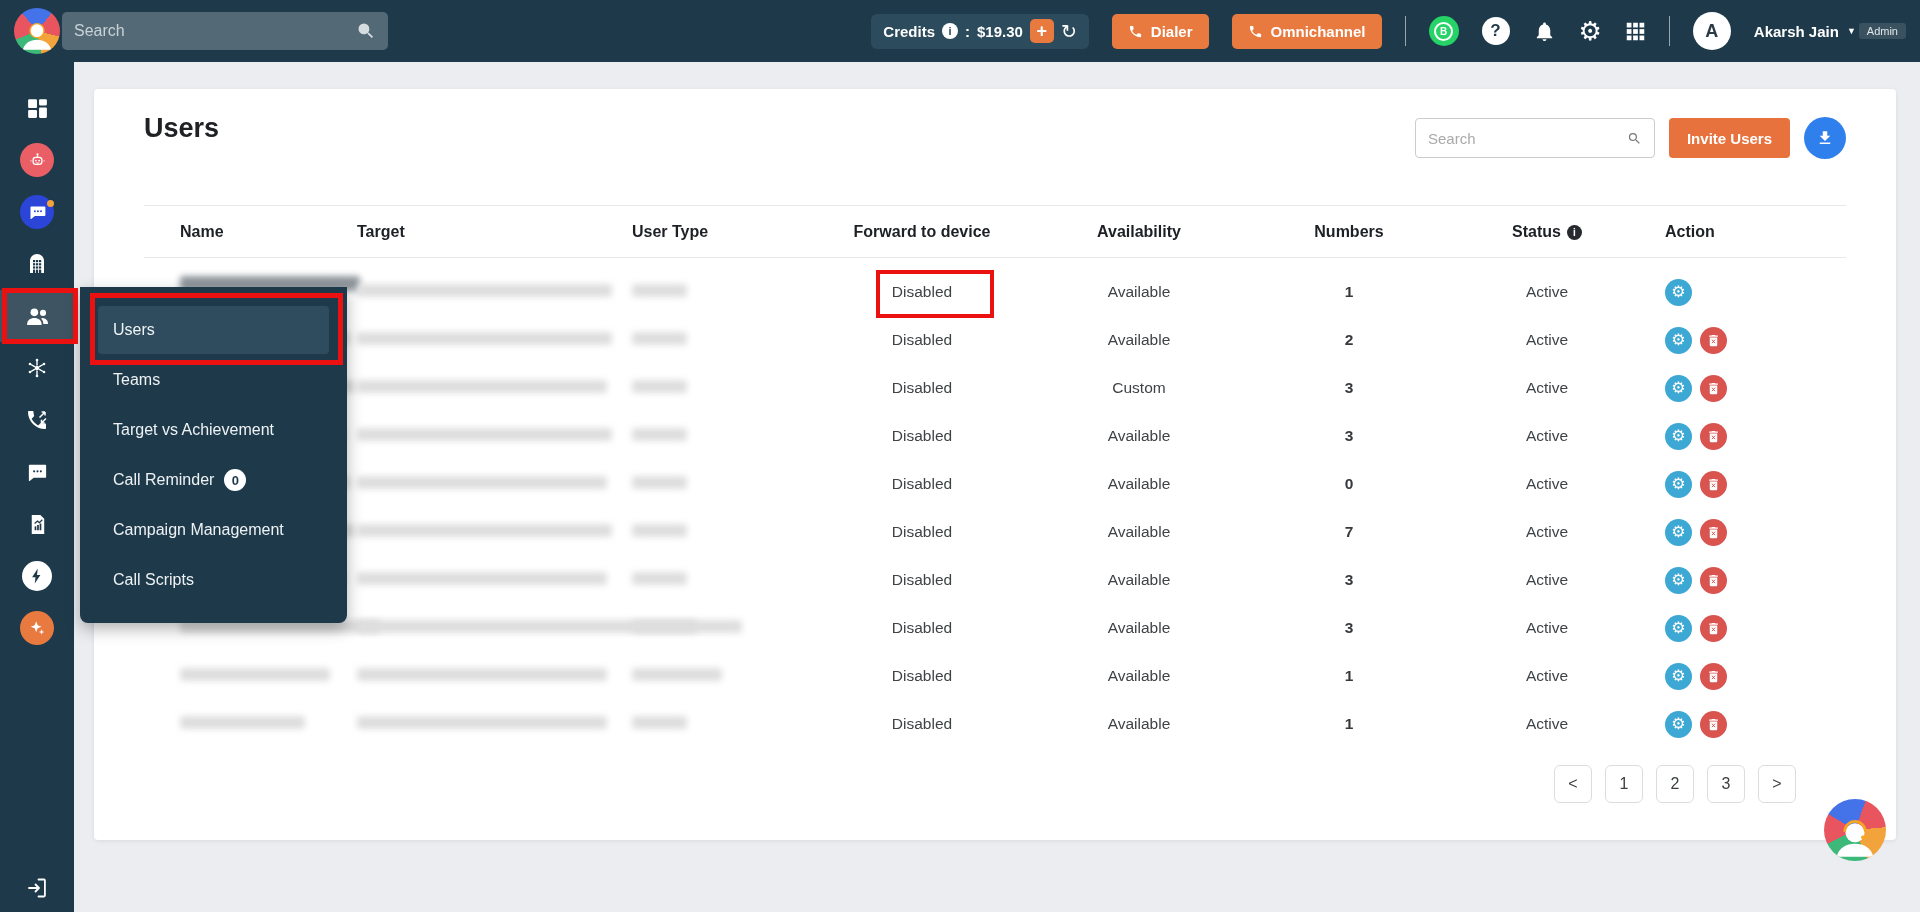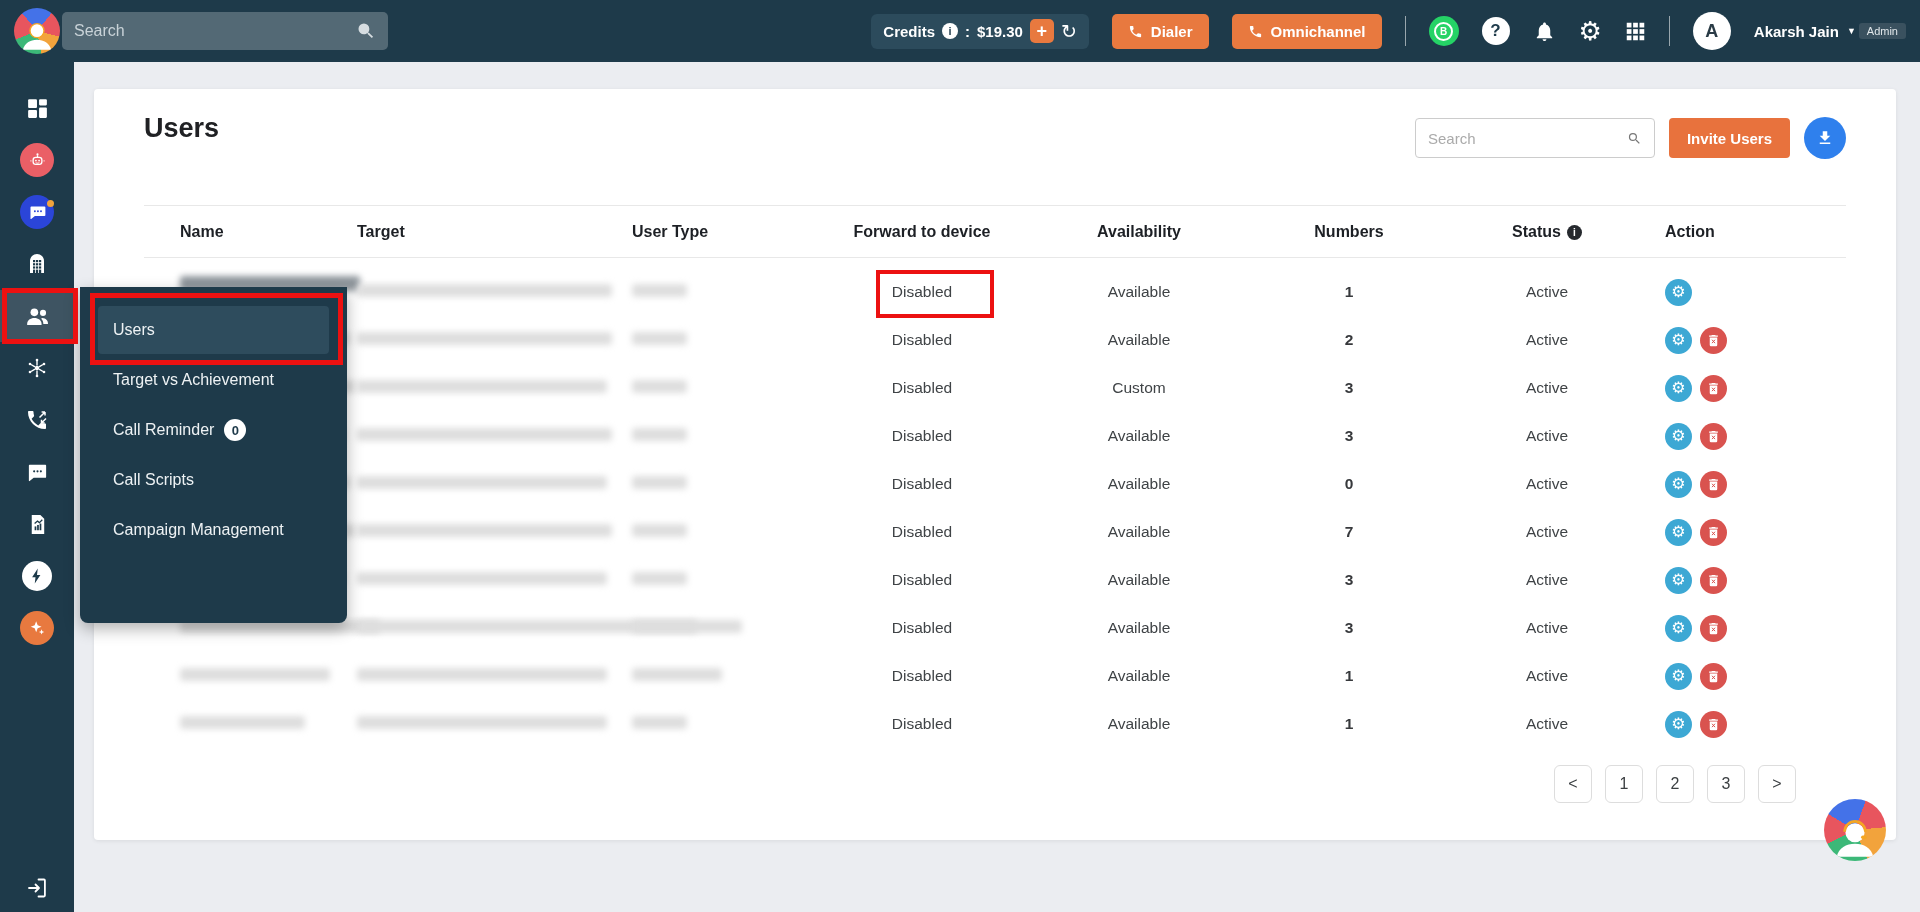--- a/index.html
+++ b/index.html
@@ -534,31 +534,34 @@
       <button class="pg-btn">3</button>
       <button class="pg-btn">&gt;</button>
     </div>
 </div>
 
 <div class="flyout" id="flyout">
     <div class="fly-item active">
       <span>Users</span>
     </div>
     <div class="fly-item">
+      <span>Teams</span>
+    </div>
+    <div class="fly-item">
       <span>Target vs Achievement</span>
     </div>
     <div class="fly-item">
       <span>Call Reminder</span>
       <span class="fly-badge">0</span>
     </div>
     <div class="fly-item">
+      <span>Campaign Management</span>
+    </div>
+    <div class="fly-item">
       <span>Call Scripts</span>
-    </div>
-    <div class="fly-item">
-      <span>Campaign Management</span>
     </div>
   </div>
 
 <div class="annotation ann-sidebar"></div>
 <div class="annotation ann-flyout"></div>
 <div class="annotation ann-cell"></div>
 
 <div class="chat-bubble">
   <svg viewBox="0 0 24 24" width="52" height="52">
       <circle cx="12" cy="11" r="4.4" fill="#fff"></circle>

